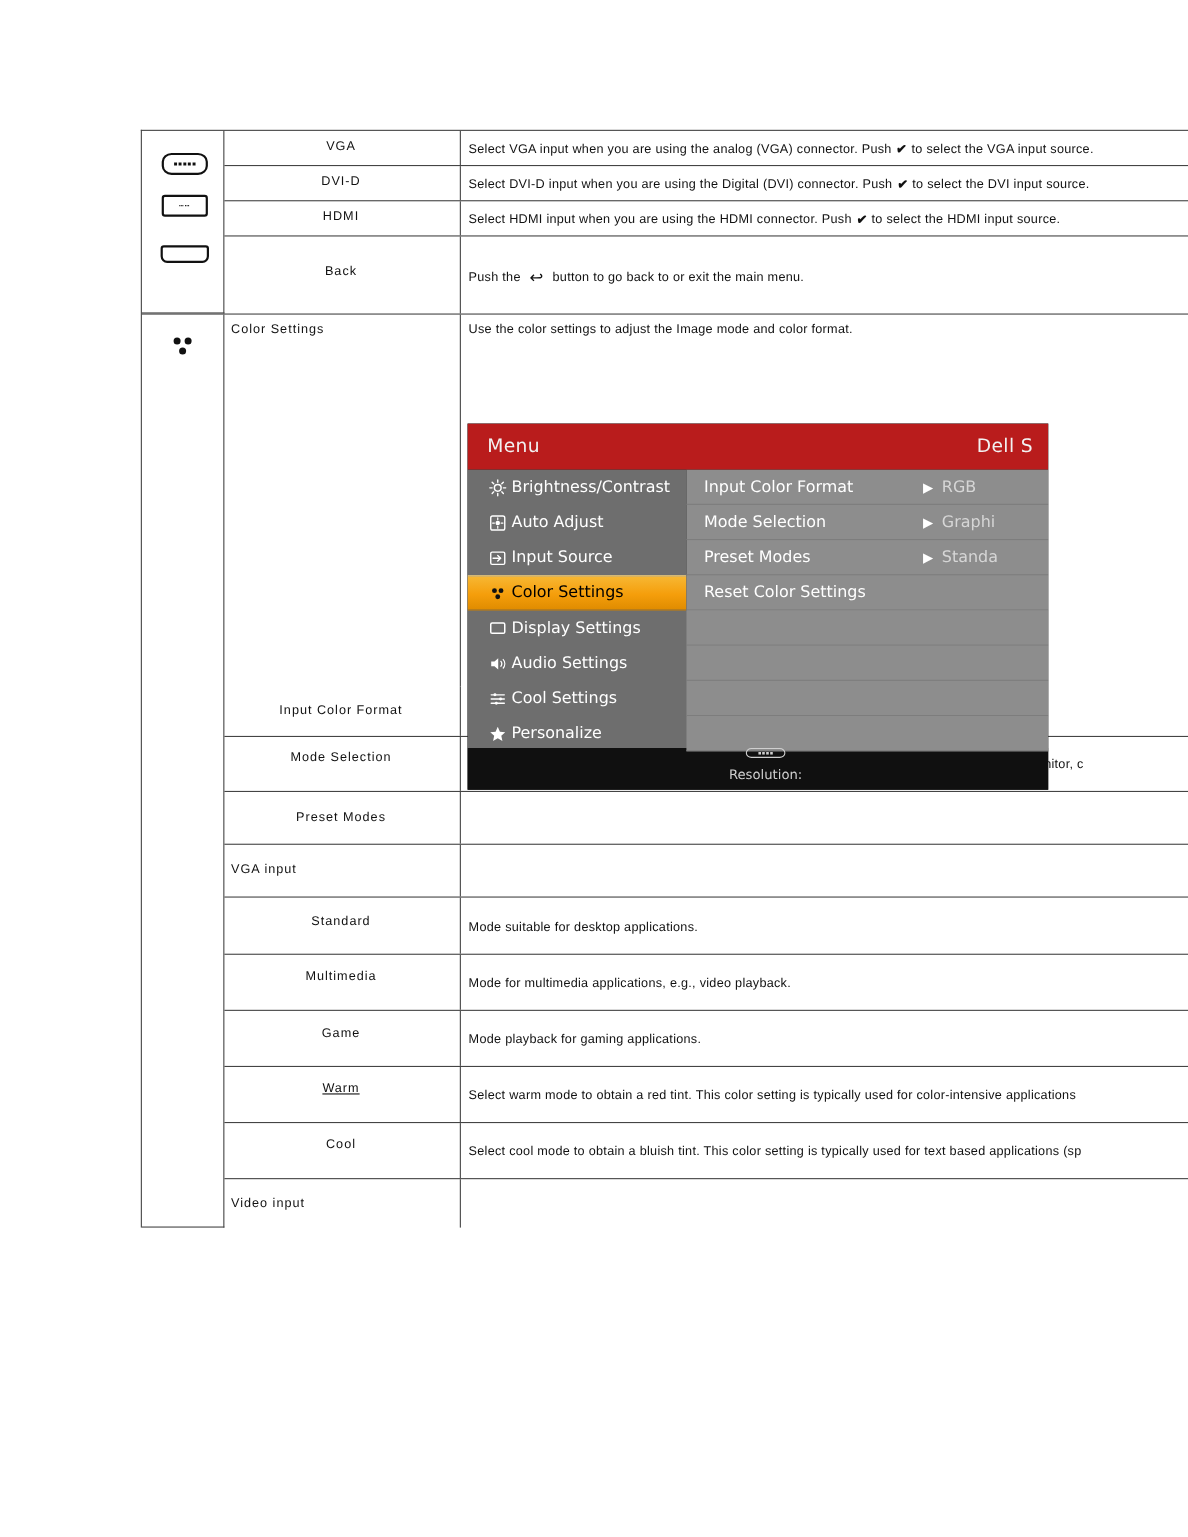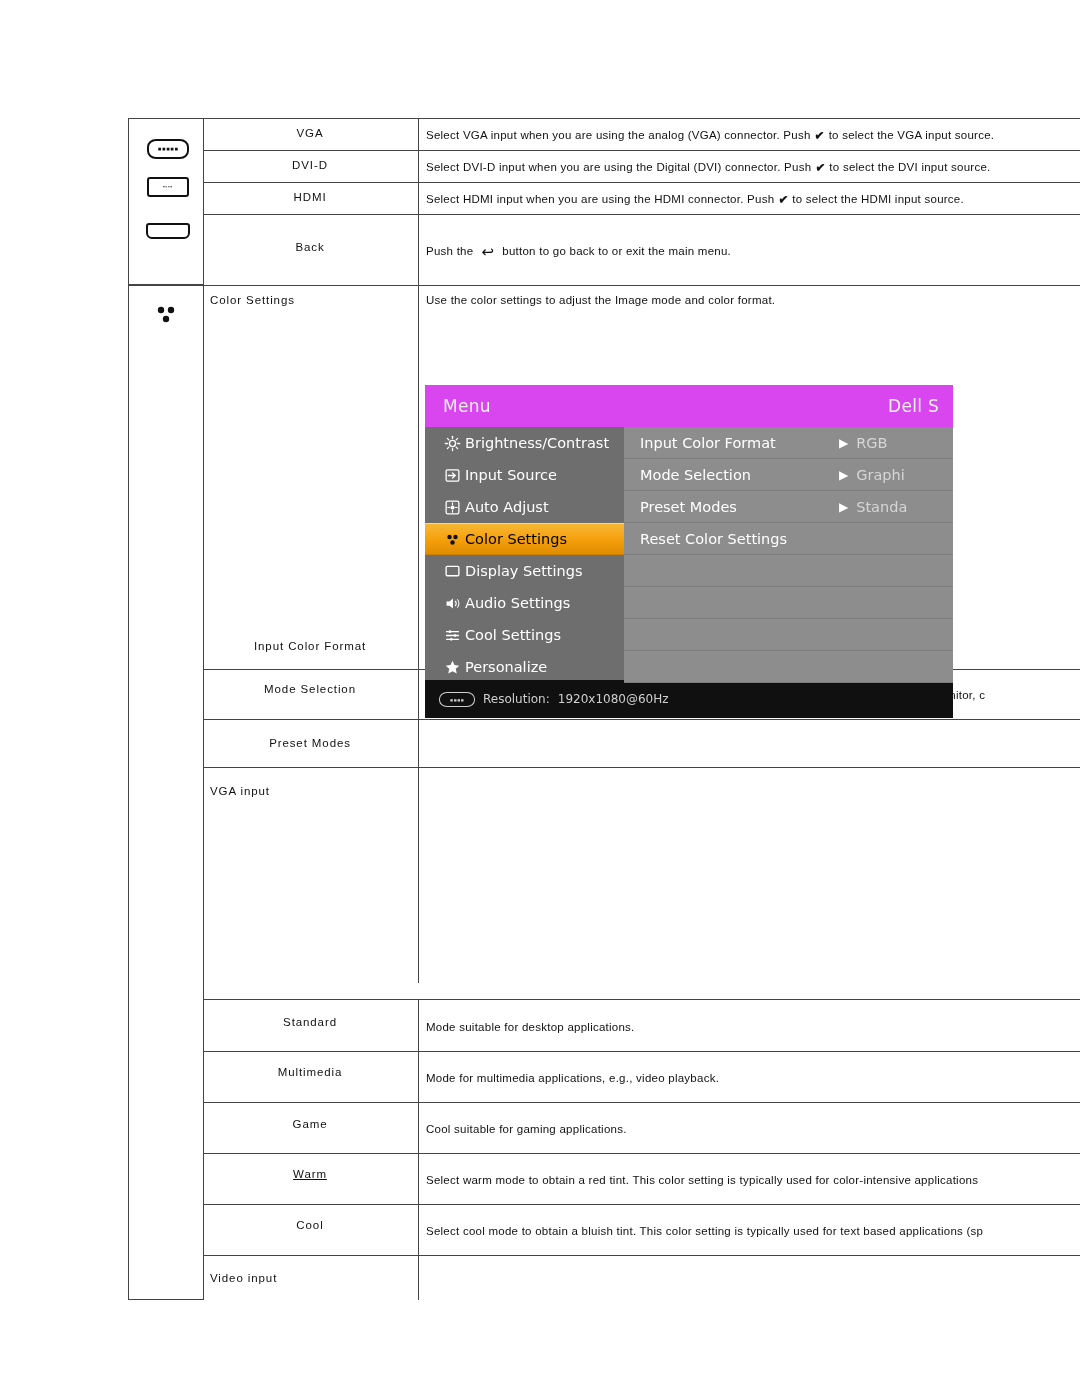--- a/index.html
+++ b/index.html
@@ -142,21 +142,21 @@
     top: 385px;
     width: 528px;
     height: 333px;
     background: #0b0b0b;
     font-family: "DejaVu Sans", sans-serif;
     overflow: hidden;
     color: #fff;
   }
   .osd-title {
     height: 42px;
-    background: #d946ef;
+    background: #b91c1c;
     display: flex;
     align-items: center;
     justify-content: space-between;
     padding: 0 14px 0 18px;
     box-sizing: border-box;
   }
   .osd-title .t-left {
     font-size: 17px;
     color: #f2f2f2;
     letter-spacing: 0.3px;
@@ -230,20 +230,21 @@
   }
   .osd-foot {
     height: 38px;
     background: #101010;
     display: flex;
     align-items: center;
     padding-left: 14px;
     gap: 8px;
     font-size: 12px;
     color: #cfcfcf;
+    flex-direction: column;
   }
   .osd-foot .vga-mini {
     width: 34px; height: 13px;
     border: 1.5px solid #cfcfcf;
     border-radius: 8px / 7px;
     display: flex; align-items: center; justify-content: center;
     font-size: 6px; color: #cfcfcf;
     font-family: "DejaVu Sans Mono", monospace;
   }
 </style>
@@ -314,38 +315,38 @@
         <div class="row" style="min-height:50px;">
           <div class="c-label" style="padding-top:13px;">Mode Selection</div>
           <div class="c-desc" style="padding-top:19px;">Allows you to set the display mode to Graphics or Video. If your computer is connected to your monitor, c</div>
         </div>
 
         <div class="row" style="min-height:48px;">
           <div class="c-label" style="padding-top:17px;">Preset Modes</div>
           <div class="c-desc"></div>
         </div>
 
-        <div class="row" style="min-height:48px;flex-direction:column;">
+        <div class="row" style="min-height:48px;">
           <div class="c-label label-left" style="padding-top:17px;">VGA input</div>
           <div class="c-desc"></div>
         </div>
 
         <div class="row" style="min-height:52px;">
           <div class="c-label" style="padding-top:16px;">Standard</div>
           <div class="c-desc" style="padding-top:21px;">Mode suitable for desktop applications.</div>
         </div>
 
         <div class="row" style="min-height:51px;">
           <div class="c-label" style="padding-top:14px;">Multimedia</div>
           <div class="c-desc" style="padding-top:20px;">Mode for multimedia applications, e.g., video playback.</div>
         </div>
 
         <div class="row" style="min-height:51px;">
           <div class="c-label" style="padding-top:15px;">Game</div>
-          <div class="c-desc" style="padding-top:20px;">Cool suitable for gaming applications.</div>
+          <div class="c-desc" style="padding-top:20px;">Mode playback for gaming applications.</div>
         </div>
 
         <div class="row" style="min-height:51px;">
           <div class="c-label" style="padding-top:14px;text-decoration:underline;">Warm</div>
           <div class="c-desc" style="padding-top:20px;">Select warm mode to obtain a red tint. This color setting is typically used for color-intensive applications </div>
         </div>
 
         <div class="row" style="min-height:51px;">
           <div class="c-label" style="padding-top:14px;">Cool</div>
           <div class="c-desc" style="padding-top:20px;">Select cool mode to obtain a bluish tint. This color setting is typically used for text based applications (sp</div>
@@ -388,46 +389,46 @@
                   <line x1="14.3" y1="5.7" x2="16" y2="4"></line>
                 </g>
               </svg>
           </span>
           <span>Brightness/Contrast</span>
         </div>
 
         <div class="osd-item">
           <span class="ic">
             <svg width="17" height="17" viewBox="0 0 20 20">
-                <rect x="2.5" y="3.5" width="15" height="13" rx="1.5" fill="none" stroke="#fff" stroke-width="1.5"></rect>
-                <g stroke="#fff" stroke-width="1.5" stroke-linecap="round" stroke-linejoin="round">
-                  <line x1="5" y1="10" x2="13" y2="10"></line>
-                  <polyline points="10,7 13,10 10,13" fill="none"></polyline>
-                </g>
-              </svg>
-          </span>
-          <span>Input Source</span>
-        </div>
-
-        <div class="osd-item">
-          <span class="ic">
-            <svg width="17" height="17" viewBox="0 0 20 20">
                 <rect x="2.5" y="2.5" width="15" height="15" rx="2" fill="none" stroke="#fff" stroke-width="1.5"></rect>
                 <circle cx="10" cy="10" r="2.4" fill="#fff"></circle>
                 <g stroke="#fff" stroke-width="1.3" stroke-linecap="round">
                   <line x1="10" y1="4.5" x2="10" y2="6.4"></line>
                   <line x1="10" y1="13.6" x2="10" y2="15.5"></line>
                   <line x1="4.5" y1="10" x2="6.4" y2="10"></line>
                   <line x1="13.6" y1="10" x2="15.5" y2="10"></line>
                 </g>
               </svg>
           </span>
           <span>Auto Adjust</span>
         </div>
 
+        <div class="osd-item">
+          <span class="ic">
+            <svg width="17" height="17" viewBox="0 0 20 20">
+                <rect x="2.5" y="3.5" width="15" height="13" rx="1.5" fill="none" stroke="#fff" stroke-width="1.5"></rect>
+                <g stroke="#fff" stroke-width="1.5" stroke-linecap="round" stroke-linejoin="round">
+                  <line x1="5" y1="10" x2="13" y2="10"></line>
+                  <polyline points="10,7 13,10 10,13" fill="none"></polyline>
+                </g>
+              </svg>
+          </span>
+          <span>Input Source</span>
+        </div>
+
         <div class="osd-item selected">
           <span class="ic">
             <svg width="17" height="17" viewBox="0 0 20 20">
                 <circle cx="6.5" cy="7" r="2.6" fill="#111"></circle>
                 <circle cx="13.5" cy="7" r="2.6" fill="#111"></circle>
                 <circle cx="10" cy="13.5" r="2.6" fill="#111"></circle>
               </svg>
           </span>
           <span>Color Settings</span>
         </div>

